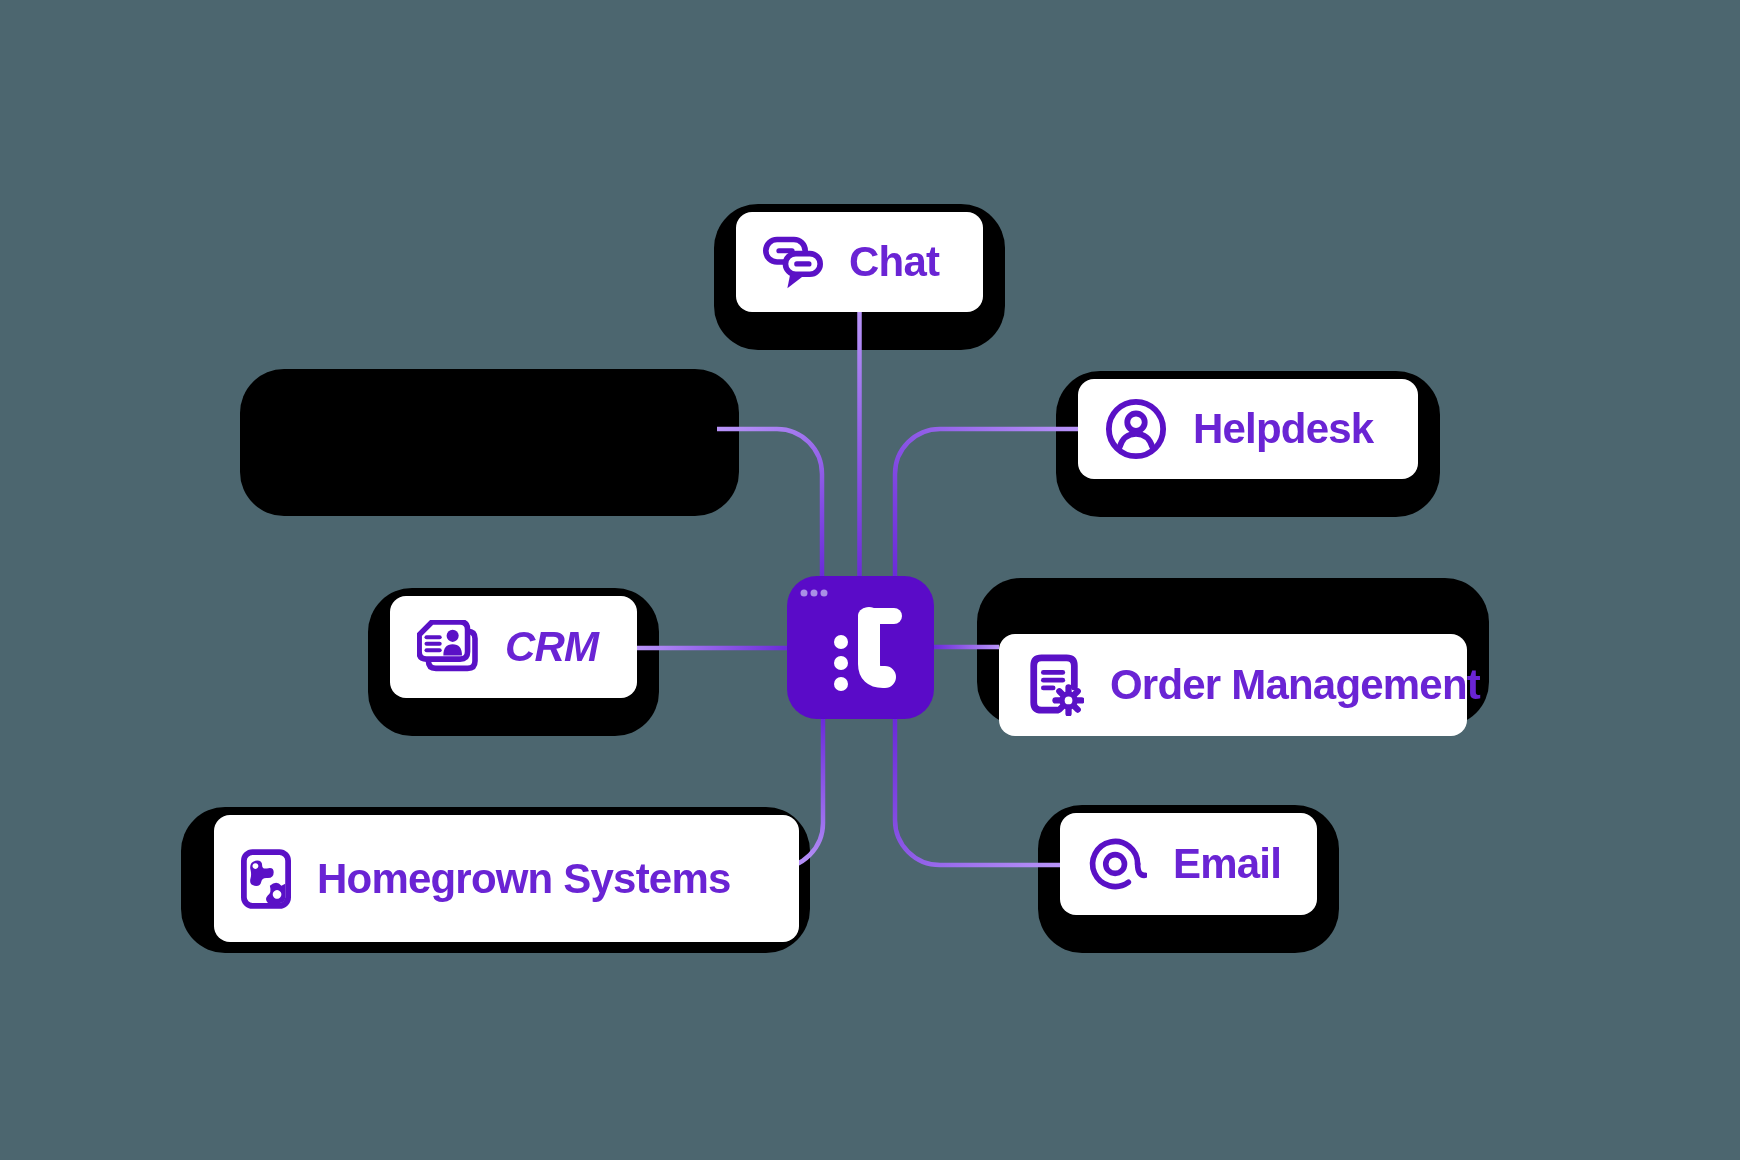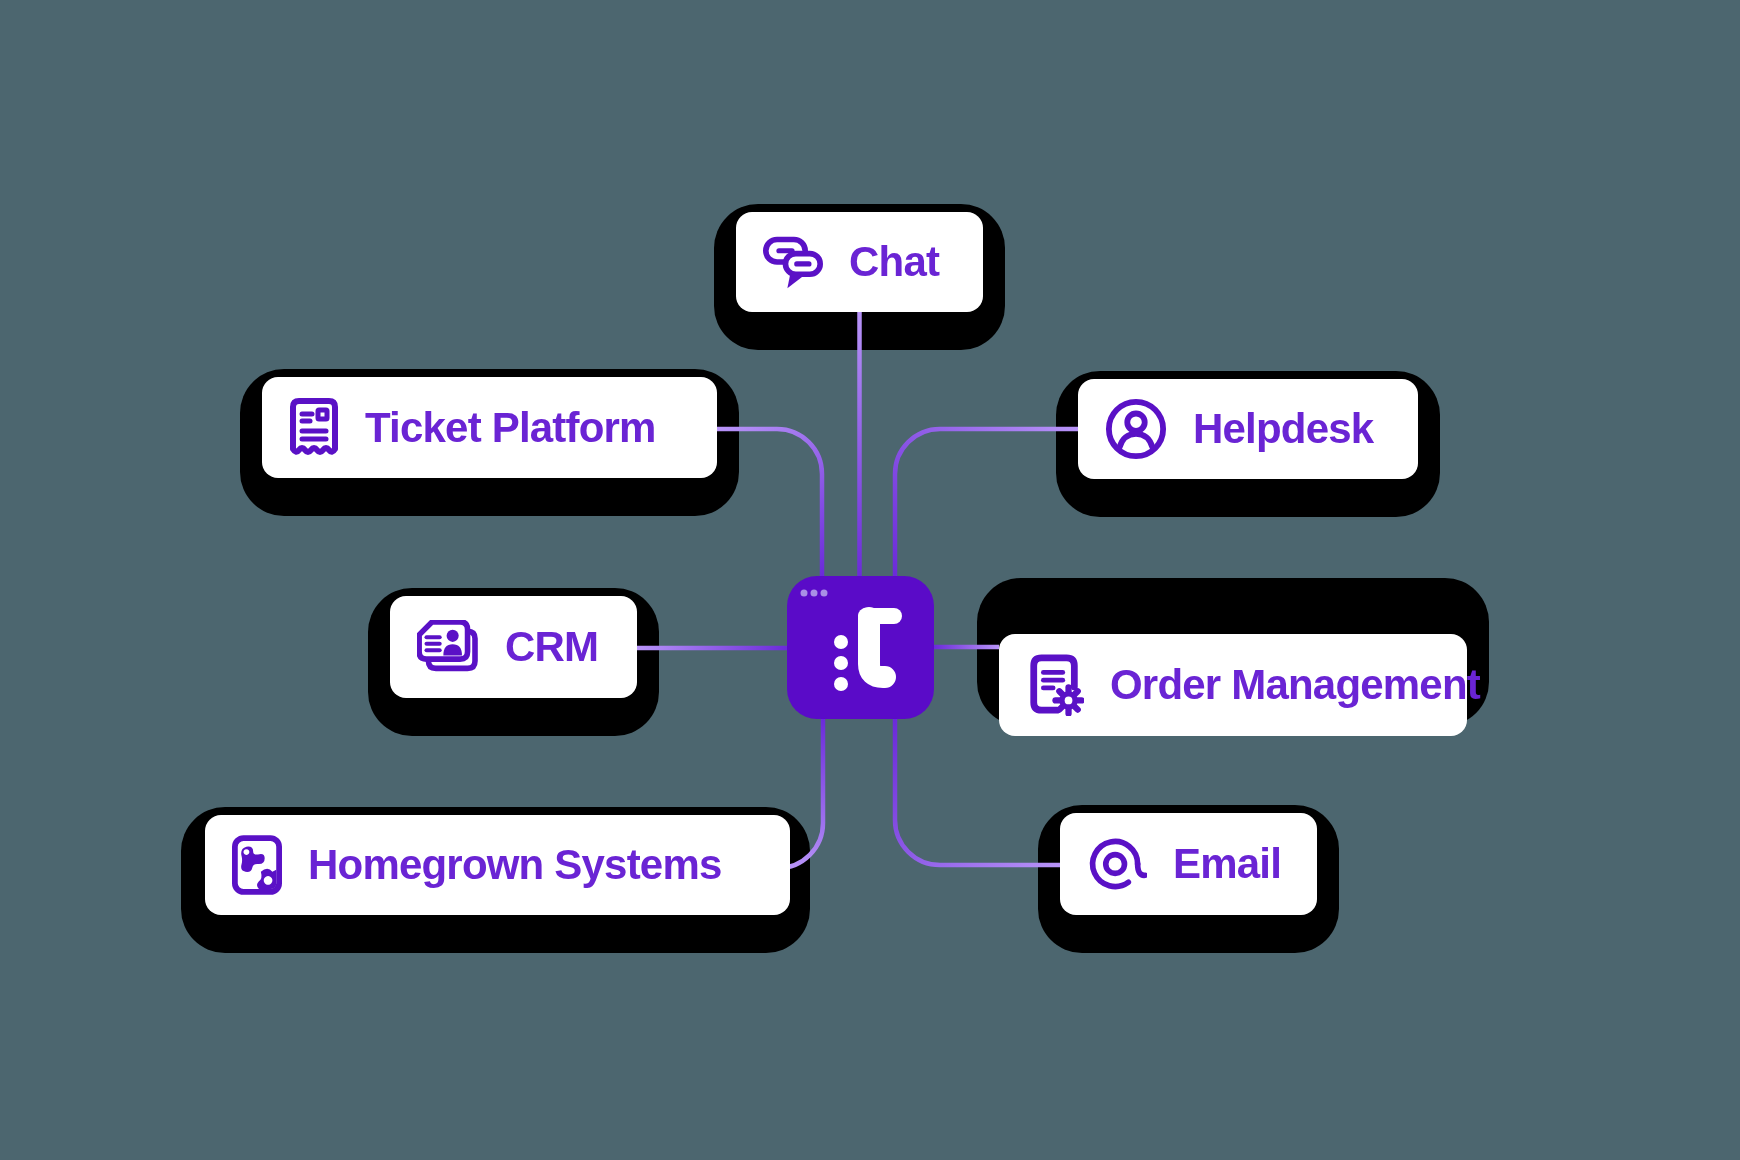--- a/index.html
+++ b/index.html
@@ -36,23 +36,23 @@
     border-radius:16px;
     display:flex;
     align-items:center;
     gap:26px;
     padding-left:27px;
     box-sizing:border-box;
   }
   .n-chat      {left:736px; top:212px; width:247px; height:100px;}
   .n-ticket    {left:262px; top:377px; width:455px; height:101px;}
   .n-helpdesk  {left:1078px;top:379px; width:340px; height:100px;}
-  .n-crm       {left:390px; top:596px; width:247px; height:102px;}
+  .n-crm       {left:390px; top:596px; width:247px; height:102px;font-style:italic;}
   .n-order     {left:999px; top:586px; width:468px; height:102px;margin-top:48px;}
-  .n-homegrown {left:205px; top:815px; width:585px; height:100px;}
+  .n-homegrown {left:214px; top:815px; width:585px; height:127px;}
   .n-email     {left:1060px;top:813px; width:257px; height:102px;}
 
   .node .label{
     font-size:42px;
     font-weight:700;
     letter-spacing:-0.8px;
     color:var(--text,#6A24D4);
     white-space:nowrap;
   }
   .icon{flex:0 0 auto;display:block;}
@@ -127,31 +127,20 @@
     <svg class="icon" width="60" height="56" viewBox="0 0 64 58">
       <path class="st" stroke-width="6" d="M15 5 h18 a12 12 0 0 1 0 24 h-18 a12 12 0 0 1 0 -24 z"></path>
       <path class="st" stroke-width="5.5" d="M17 17 H31"></path>
       <path class="fl" d="M29 42 L26 57 L43 44 Z"></path>
       <path class="st wh" stroke-width="6" d="M35 20 h15 a11 11 0 0 1 0 22 h-15 a11 11 0 0 1 0 -22 z"></path>
       <path class="st" stroke-width="5.5" d="M36 31 H49"></path>
     </svg>
     <span class="label">Chat</span>
   </div>
 
-  <div class="node n-ticket">
-    <svg class="icon" width="50" height="62" viewBox="0 0 50 62">
-      <path class="st" stroke-width="6" d="M10 4 H40 Q46 4 46 10 V52 Q43 57 40 53 Q37 49 34 53 Q31 57 28 53 Q25 49 22 53 Q19 57 16 53 Q13 49 10 53 Q7 57 4 52 V10 Q4 4 10 4 Z"></path>
-      <path class="st" stroke-width="5" d="M13 17 H23"></path>
-      <path class="st" stroke-width="5" d="M13 24 H21"></path>
-      <rect class="st" stroke-width="5" x="29" y="13" width="9" height="9" rx="1"></rect>
-      <path class="st" stroke-width="5" d="M13 34 H37"></path>
-      <path class="st" stroke-width="5" d="M13 42 H37"></path>
-    </svg>
-    <span class="label">Ticket Platform</span>
-  </div>
 
   <div class="node n-helpdesk">
     <svg class="icon" width="62" height="62" viewBox="0 0 64 64">
       <circle class="st" stroke-width="6" cx="32" cy="32" r="28"></circle>
       <circle class="st" stroke-width="6" cx="32" cy="25" r="9"></circle>
       <path class="st" stroke-width="6" d="M15 51 Q19 37 32 37 Q45 37 49 51"></path>
     </svg>
     <span class="label">Helpdesk</span>
   </div>
 

